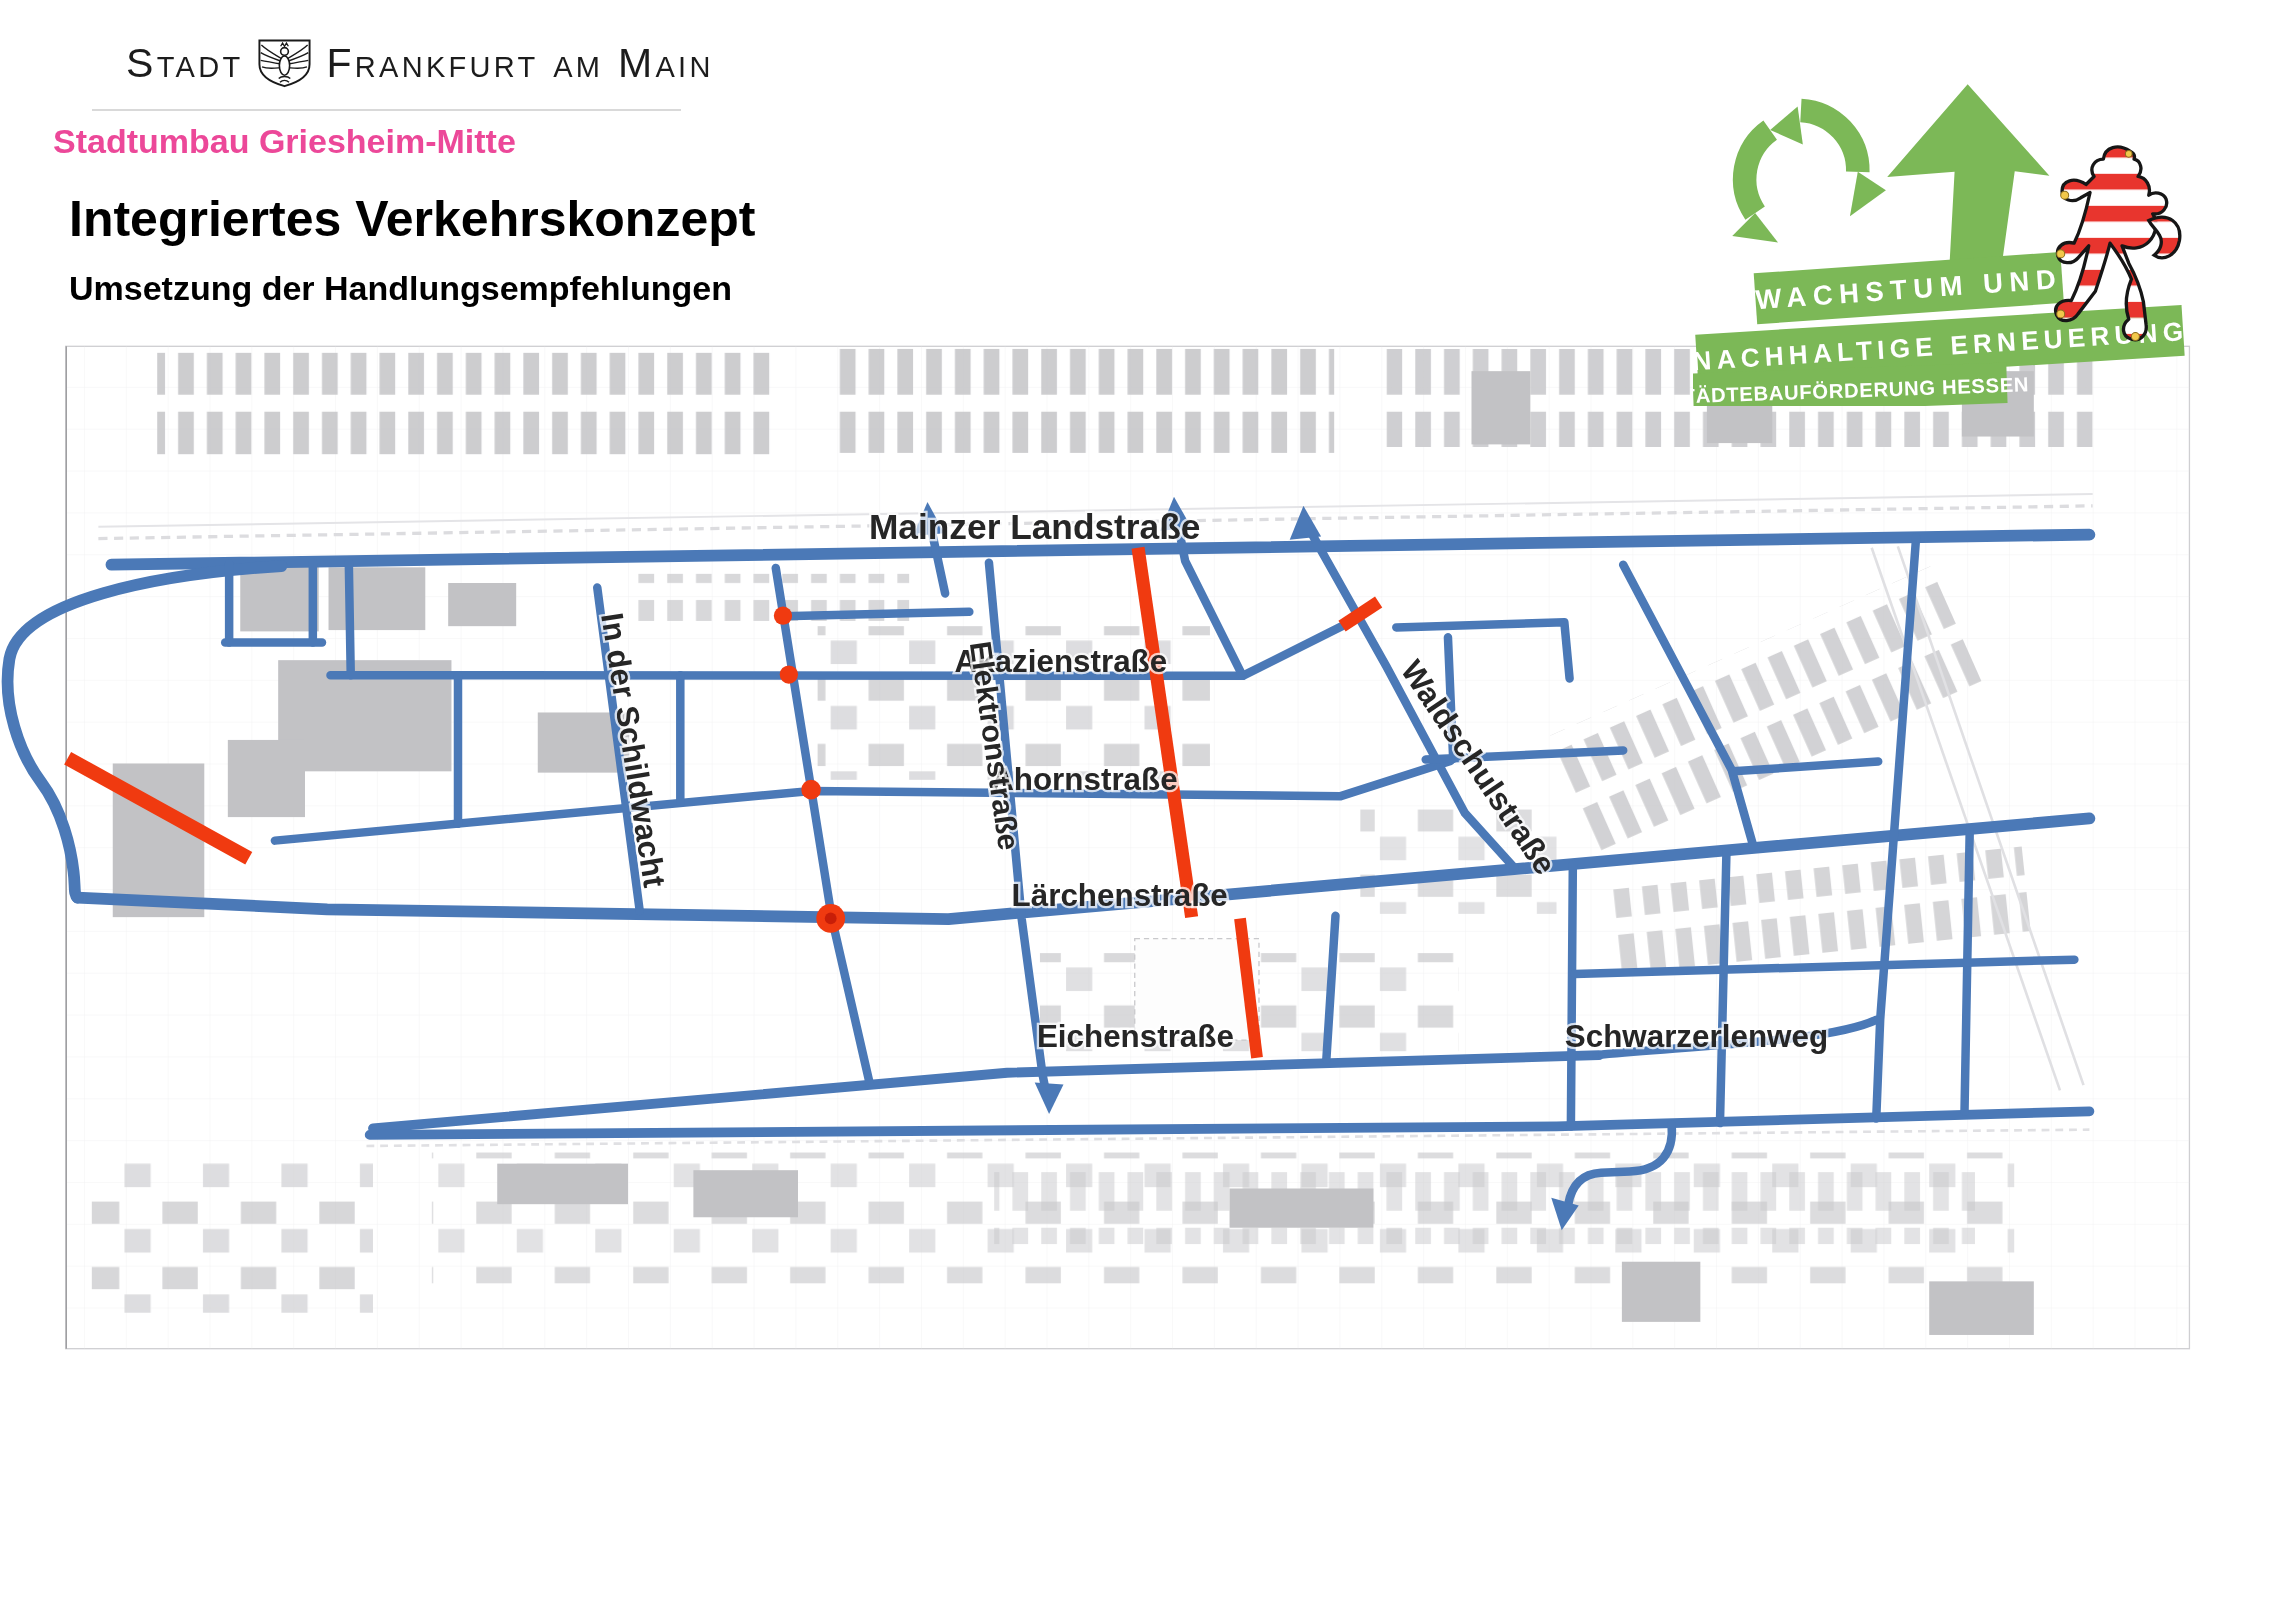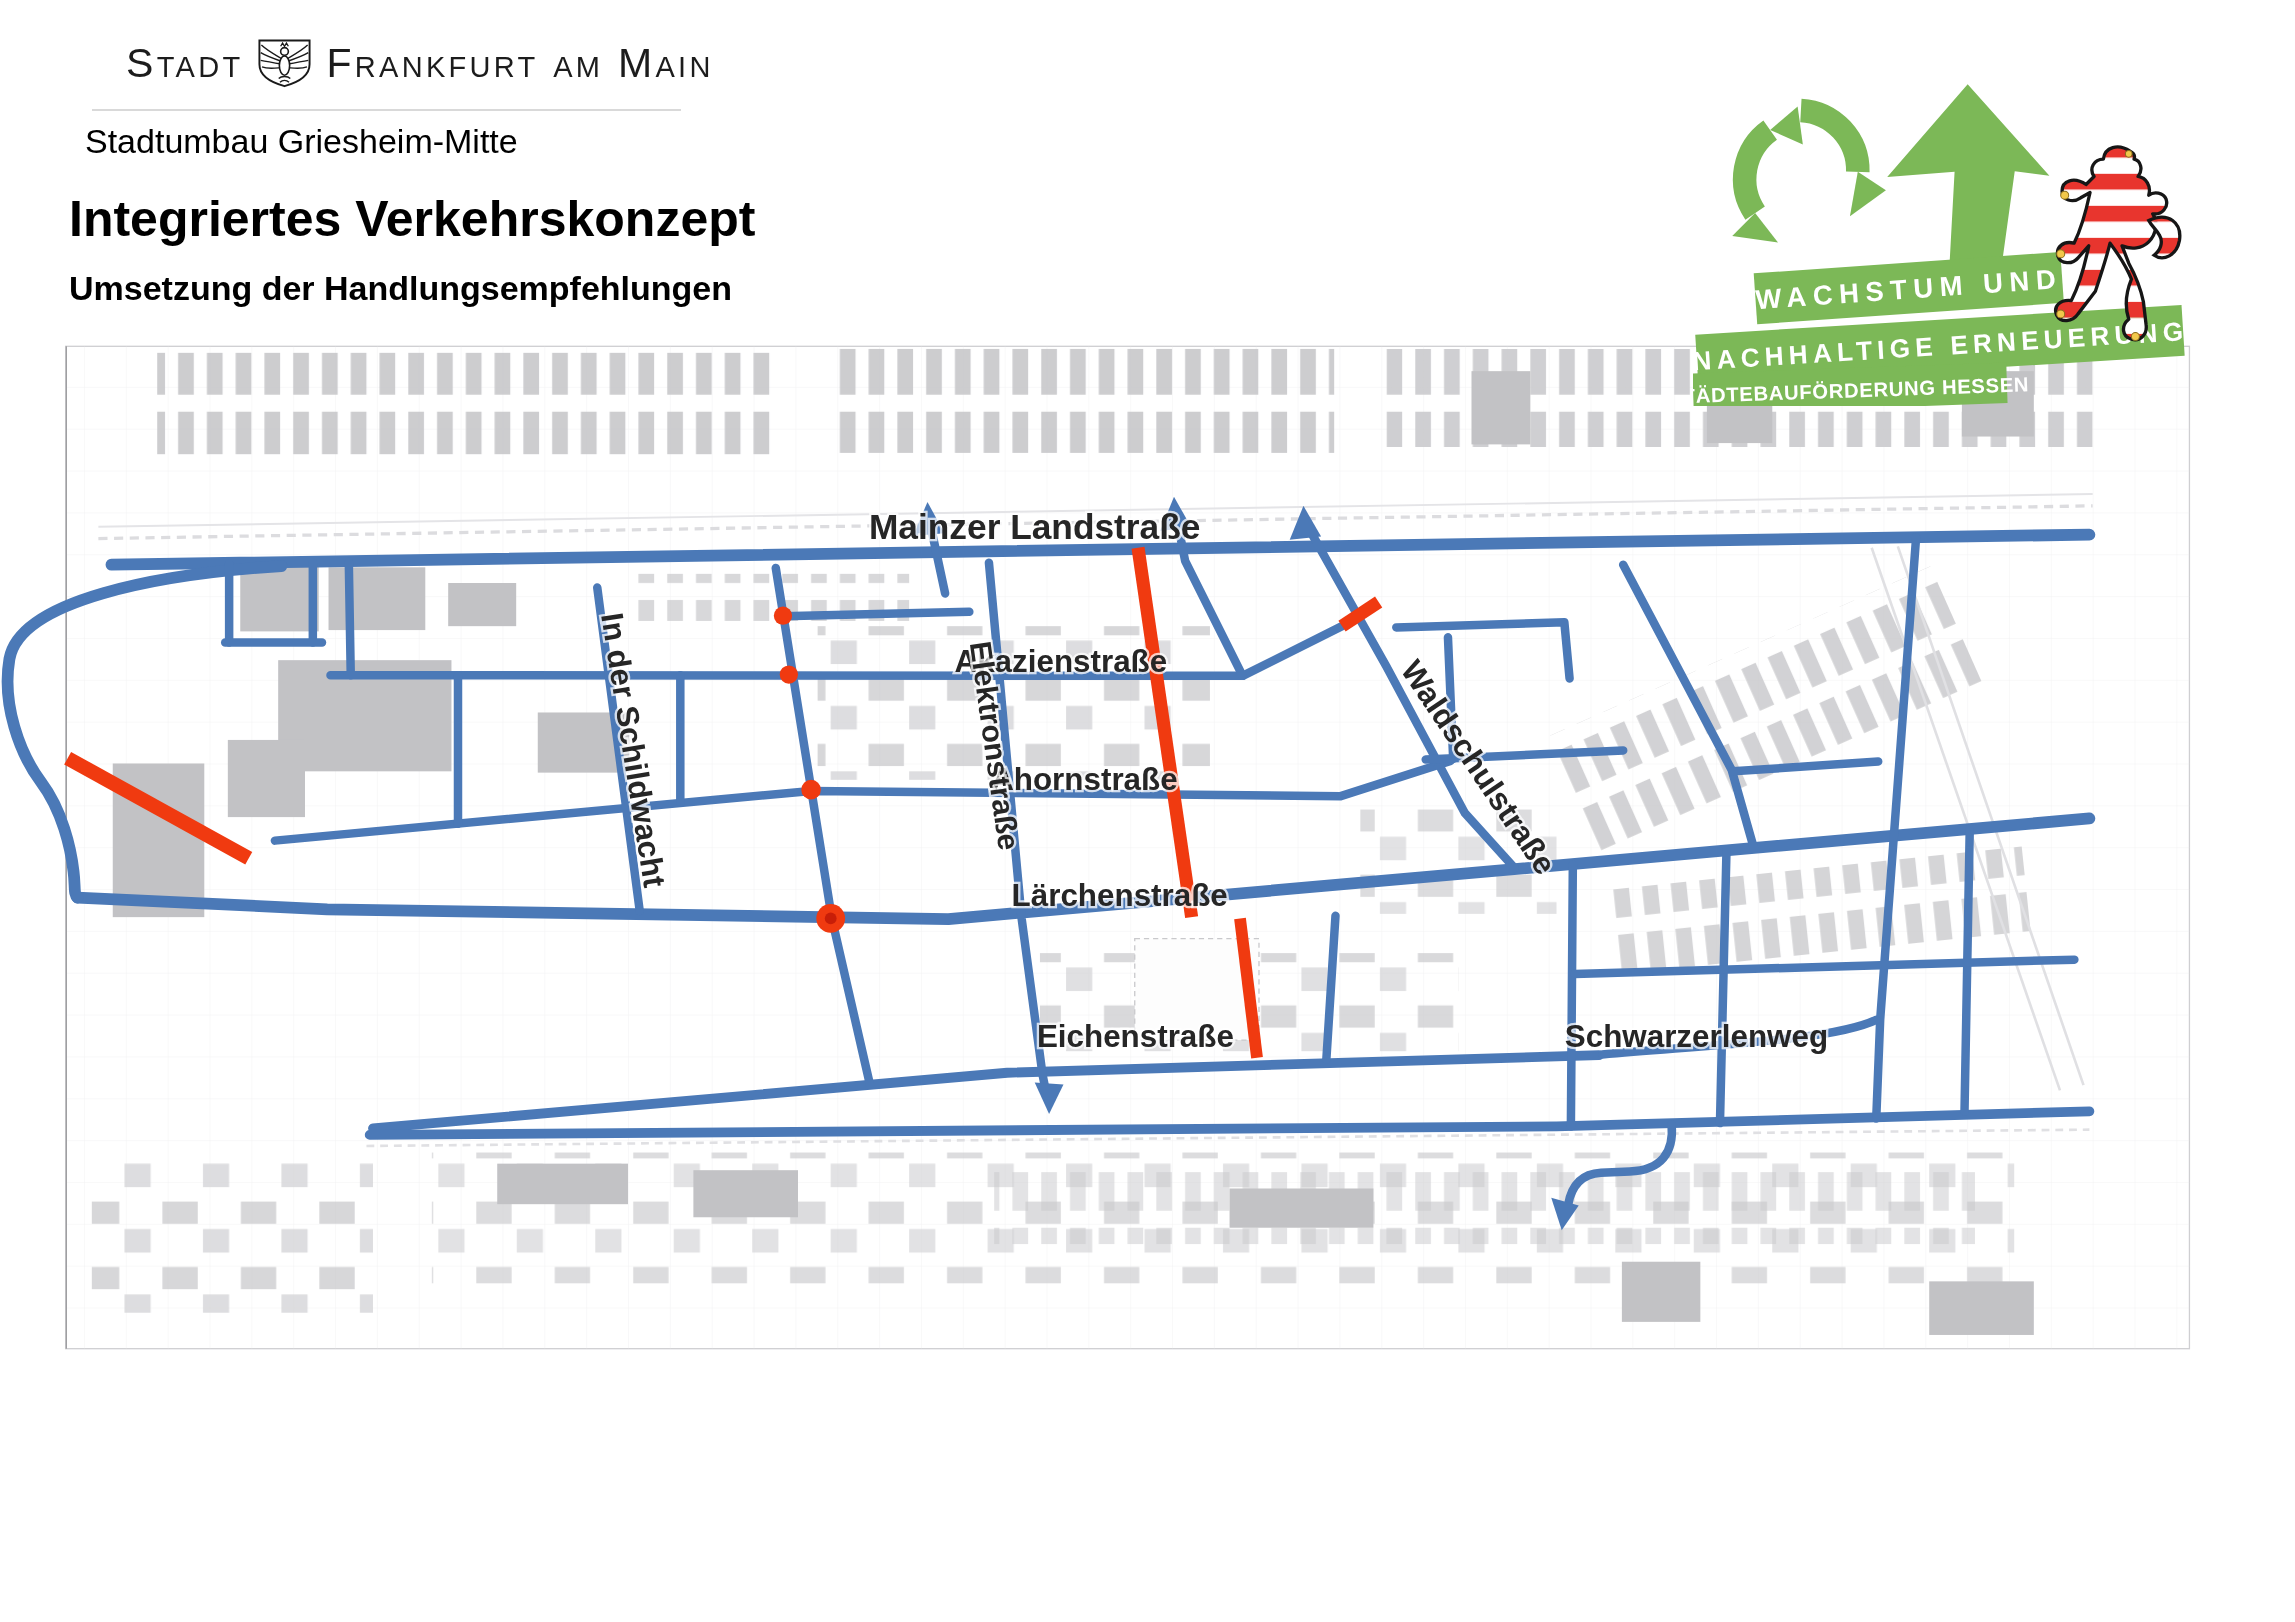--- a/index.html
+++ b/index.html
@@ -7,21 +7,21 @@
     position:relative;width:2295px;height:1622px;overflow:hidden;
     background:#ffffff;font-family:"Liberation Sans",sans-serif;
   }
   .abs{position:absolute;}
 
   
   .city-logo{left:90px;top:38px;display:flex;align-items:center;gap:10px;color:#1c1c1c;margin-left:36px;}
   .city-logo .word{font-family:"Liberation Sans",sans-serif;font-variant:small-caps;
     font-weight:400;font-size:41px;letter-spacing:3.3px;line-height:1;}
   .logo-rule{left:92px;top:109px;width:589px;height:2px;background:#d9d9d9;}
-  .t-sub{left:85px;top:123px;font-size:34px;font-weight:normal;color:#000000;line-height:1.1;}
+  .t-sub{left:53px;top:123px;font-size:34px;font-weight:bold;color:#ec4899;line-height:1.1;}
   .t-main{left:69px;top:162px;font-size:50px;font-weight:bold;color:#000;line-height:1.05;margin-top:31px;}
   .t-subject{left:69px;top:271px;font-size:34px;font-weight:bold;color:#000;line-height:1.05;}
 
   
   .program-logo-main{left:1693px;top:79px;width:497px;height:327px;z-index:30;}
 
   
   .map-wrap{left:0;top:345px;width:2295px;height:1005px;z-index:10;}
 
   

